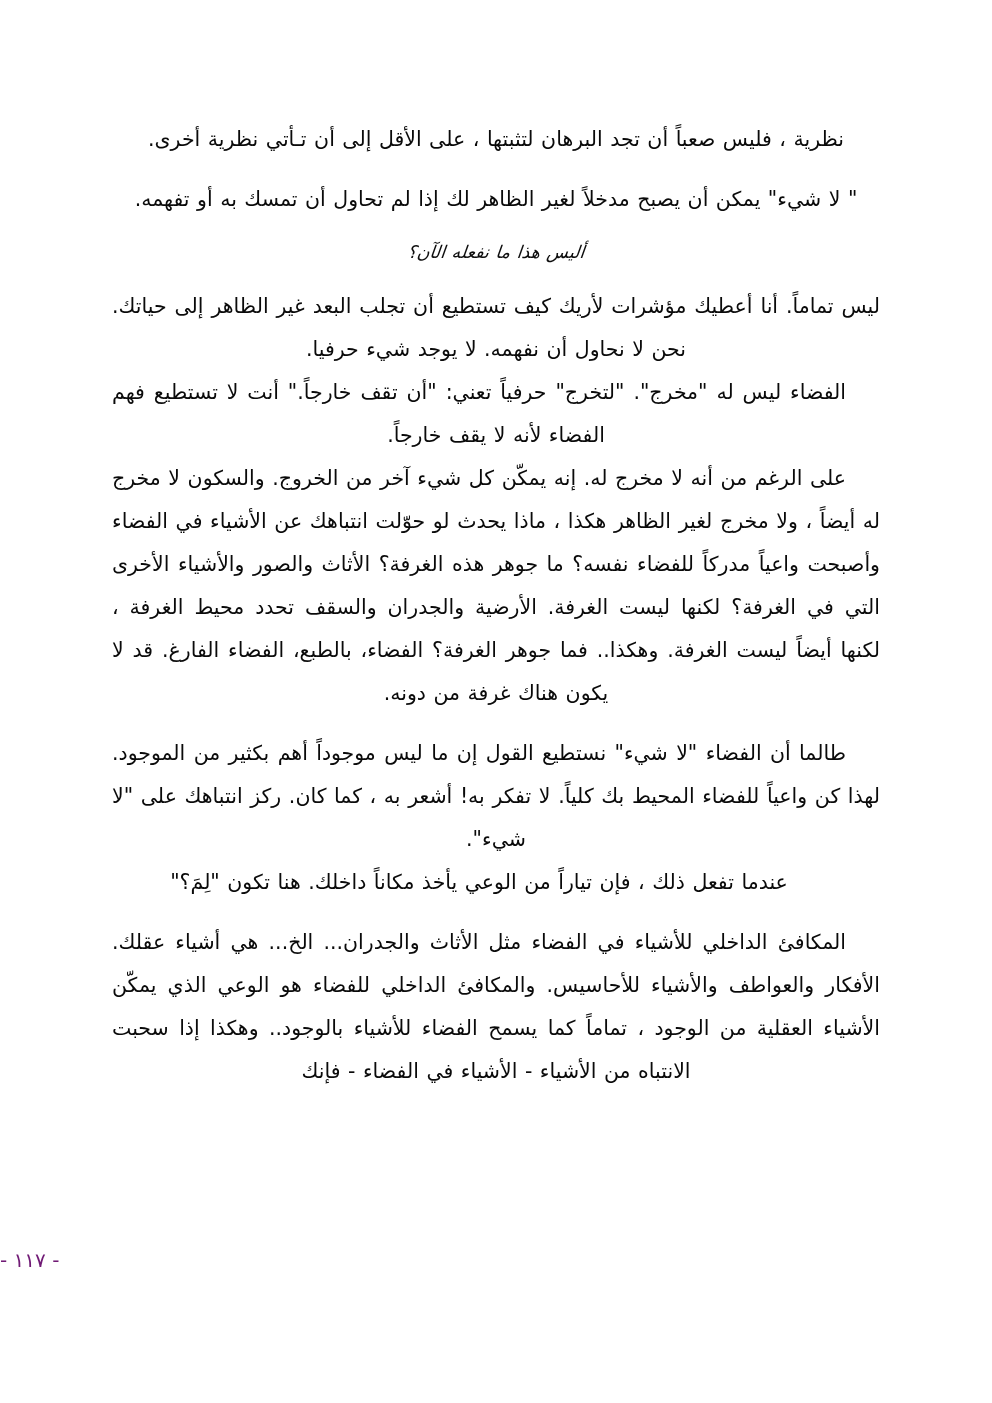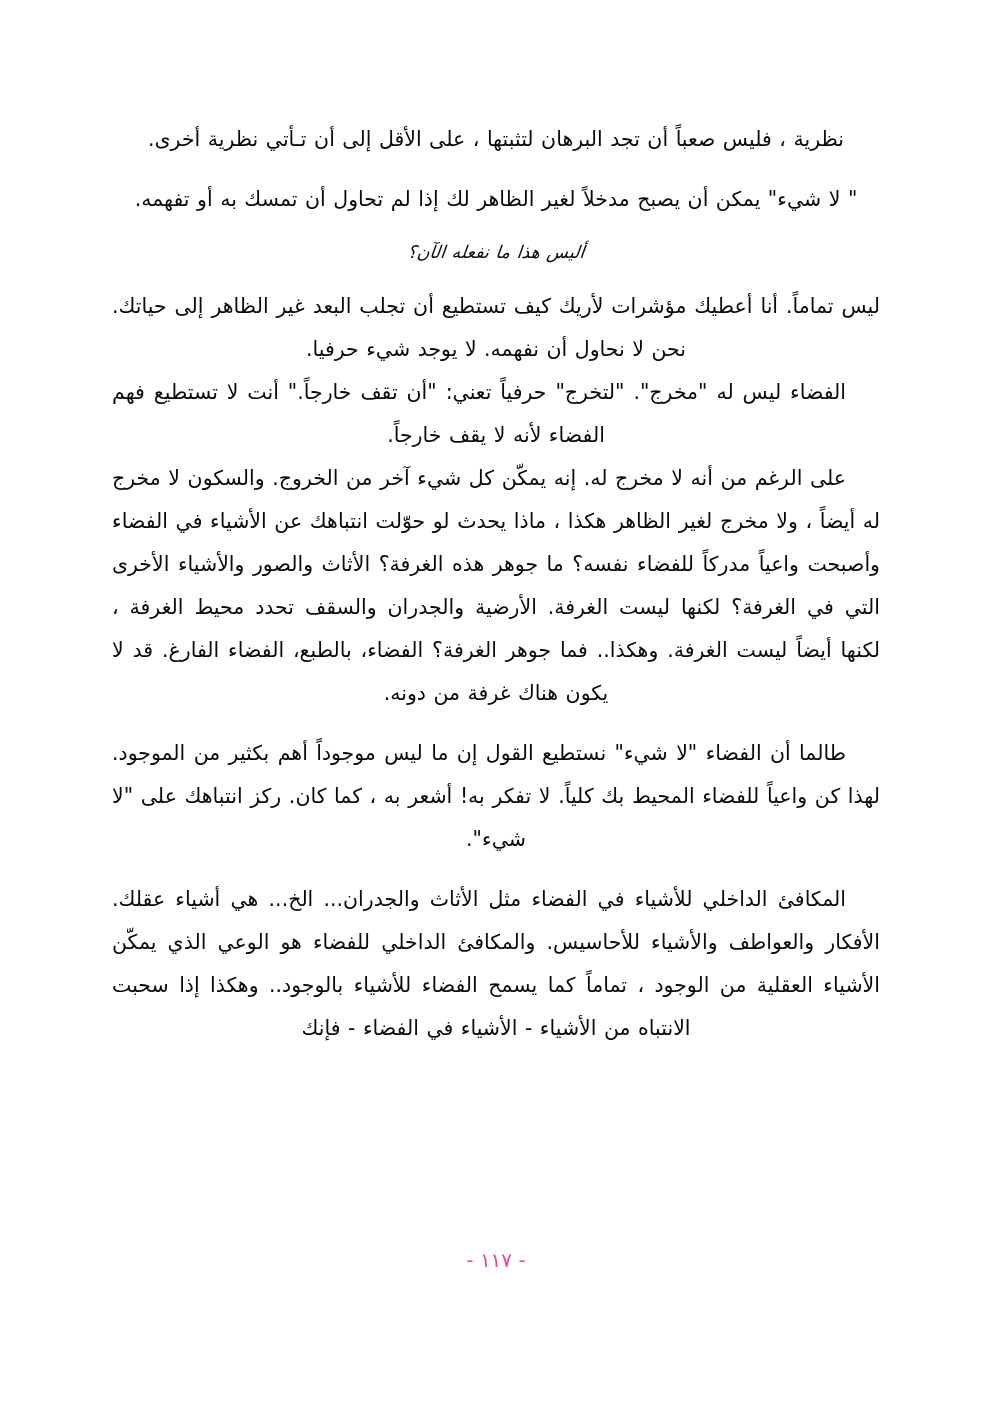--- a/index.html
+++ b/index.html
@@ -61,24 +61,24 @@
     letter-spacing: -0.5px;
     color: #0d0d0d;
     transform: skewX(-6deg);
     transform-origin: center right;
   }
   .page-number {
     position: absolute;
     left: 0;
     right: 0;
     top: 1248px;
-    text-align: center;
+    text-align: left;
     direction: rtl;
     font-size: 20px;
-    color: #ec4899;
+    color: #701a75;
     letter-spacing: 2px;
   }
   .watermark {
     position: absolute;
     left: 0;
     right: 0;
     top: 1338px;
     text-align: center;
     direction: ltr;
     font-family: Liberation Mono, monospace;
@@ -103,20 +103,21 @@
     <p class="italic-line">أليس هذا ما نفعله الآن؟</p>
 
     <p class="para tight">ليس تماماً. أنا أعطيك مؤشرات لأريك كيف تستطيع أن تجلب البعد غير الظاهر إلى حياتك. نحن لا نحاول أن نفهمه. لا يوجد شيء حرفيا.</p>
 
     <p class="para indent">الفضاء ليس له "مخرج". "لتخرج" حرفياً تعني: "أن تقف خارجاً." أنت لا تستطيع فهم الفضاء لأنه لا يقف خارجاً.</p>
 
     <p class="para indent">على الرغم من أنه لا مخرج له. إنه يمكّن كل شيء آخر من الخروج. والسكون لا مخرج له أيضاً ، ولا مخرج لغير الظاهر هكذا ، ماذا يحدث لو حوّلت انتباهك عن الأشياء في الفضاء وأصبحت واعياً مدركاً للفضاء نفسه؟ ما جوهر هذه الغرفة؟ الأثاث والصور والأشياء الأخرى التي في الغرفة؟ لكنها ليست الغرفة. الأرضية والجدران والسقف تحدد محيط الغرفة ، لكنها أيضاً ليست الغرفة. وهكذا.. فما جوهر الغرفة؟ الفضاء، بالطبع، الفضاء الفارغ. قد لا يكون هناك غرفة من دونه.</p>
 
     <p class="para indent gap">طالما أن الفضاء "لا شيء" نستطيع القول إن ما ليس موجوداً أهم بكثير من الموجود. لهذا كن واعياً للفضاء المحيط بك كلياً. لا تفكر به! أشعر به ، كما كان. ركز انتباهك على "لا شيء".</p>
 
+    <p class="para indent">عندما تفعل ذلك ، فإن تياراً من الوعي يأخذ مكاناً داخلك. هنا تكون "لِمَ؟"</p>
 
     <p class="para indent gap">المكافئ الداخلي للأشياء في الفضاء مثل الأثاث والجدران... الخ... هي أشياء عقلك. الأفكار والعواطف والأشياء للأحاسيس. والمكافئ الداخلي للفضاء هو الوعي الذي يمكّن الأشياء العقلية من الوجود ، تماماً كما يسمح الفضاء للأشياء بالوجود.. وهكذا إذا سحبت الانتباه من الأشياء - الأشياء في الفضاء - فإنك</p>
 
   </div>
 
   <div class="page-number">- ١١٧ -</div>
 
   <div class="watermark">www.ibtesama.com</div>
 
 </div>

